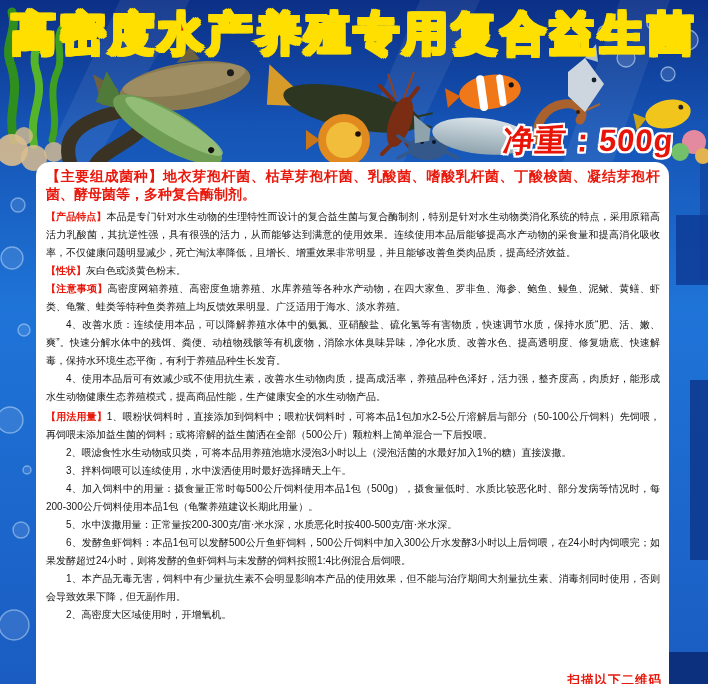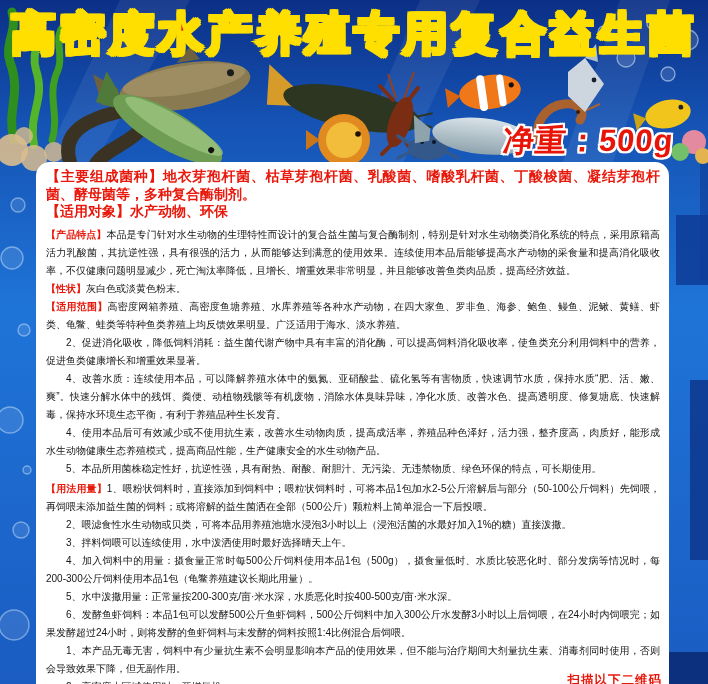--- a/index.html
+++ b/index.html
@@ -198,35 +198,32 @@
   </svg>
 
   <div class="title">高密度水产养殖专用复合益生菌</div>
 
   <div class="net-weight">净重：500g</div>
 
   <div class="panel">
 
     <p class="red-sec"><span class="hd">【主要组成菌种】</span><span>地衣芽孢杆菌、枯草芽孢杆菌、乳酸菌、嗜酸乳杆菌、丁酸梭菌、凝结芽孢杆菌、酵母菌等，多种复合酶制剂。</span></p>
 
-    <p class="red-sec"><span class="hd">【适用对象】</span><span>水产动物、环保</span></p>
 
 
     <div class="gap"></div>
 
     <p class="sec"><span class="hd">【产品特点】</span><span>本品是专门针对水生动物的生理特性而设计的复合益生菌与复合酶制剂，特别是针对水生动物类消化系统的特点，采用原籍高活力乳酸菌，其抗逆性强，具有很强的活力，从而能够达到满意的使用效果。连续使用本品后能够提高水产动物的采食量和提高消化吸收率，不仅健康问题明显减少，死亡淘汰率降低，且增长、增重效果非常明显，并且能够改善鱼类肉品质，提高经济效益。</span></p>
 
     <p class="sec"><span class="hd">【性状】</span><span>灰白色或淡黄色粉末。</span></p>
 
-    <p class="sec"><span class="hd">【适用范围】</span><span>高密度网箱养殖、高密度鱼塘养殖、水库养殖等各种水产动物，在四大家鱼、罗非鱼、海参、鲍鱼、鳗鱼、泥鳅、黄鳝、虾类、龟鳖、蛙类等特种鱼类养殖上均反馈效果明显。广泛适用于海水、淡水养殖。</span></p>
-
-    <p class="item">2、促进消化吸收，降低饲料消耗：益生菌代谢产物中具有丰富的消化酶，可以提高饲料消化吸收率，使鱼类充分利用饲料中的营养，促进鱼类健康增长和增重效果显著。</p>
+    <p class="sec"><span class="hd">【注意事项】</span><span>高密度网箱养殖、高密度鱼塘养殖、水库养殖等各种水产动物，在四大家鱼、罗非鱼、海参、鲍鱼、鳗鱼、泥鳅、黄鳝、虾类、龟鳖、蛙类等特种鱼类养殖上均反馈效果明显。广泛适用于海水、淡水养殖。</span></p>
+
     <p class="item">4、改善水质：连续使用本品，可以降解养殖水体中的氨氮、亚硝酸盐、硫化氢等有害物质，快速调节水质，保持水质“肥、活、嫩、爽”。快速分解水体中的残饵、粪便、动植物残骸等有机废物，消除水体臭味异味，净化水质、改善水色、提高透明度、修复塘底、快速解毒，保持水环境生态平衡，有利于养殖品种生长发育。</p>
     <p class="item">4、使用本品后可有效减少或不使用抗生素，改善水生动物肉质，提高成活率，养殖品种色泽好，活力强，整齐度高，肉质好，能形成水生动物健康生态养殖模式，提高商品性能，生产健康安全的水生动物产品。</p>
-    <p class="item">5、本品所用菌株稳定性好，抗逆性强，具有耐热、耐酸、耐胆汁、无污染、无违禁物质、绿色环保的特点，可长期使用。</p>
 
     <p class="sec sec-space"><span class="hd">【用法用量】</span><span>1、喂粉状饲料时，直接添加到饲料中；喂粒状饲料时，可将本品1包加水2-5公斤溶解后与部分（50-100公斤饲料）先饲喂，再饲喂未添加益生菌的饲料；或将溶解的益生菌洒在全部（500公斤）颗粒料上简单混合一下后投喂。</span></p>
     <p class="item">2、喂滤食性水生动物或贝类，可将本品用养殖池塘水浸泡3小时以上（浸泡活菌的水最好加入1%的糖）直接泼撒。</p>
     <p class="item">3、拌料饲喂可以连续使用，水中泼洒使用时最好选择晴天上午。</p>
     <p class="item">4、加入饲料中的用量：摄食量正常时每500公斤饲料使用本品1包（500g），摄食量低时、水质比较恶化时、部分发病等情况时，每200-300公斤饲料使用本品1包（龟鳖养殖建议长期此用量）。</p>
     <p class="item">5、水中泼撒用量：正常量按200-300克/亩·米水深，水质恶化时按400-500克/亩·米水深。</p>
     <p class="item">6、发酵鱼虾饲料：本品1包可以发酵500公斤鱼虾饲料，500公斤饲料中加入300公斤水发酵3小时以上后饲喂，在24小时内饲喂完；如果发酵超过24小时，则将发酵的鱼虾饲料与未发酵的饲料按照1:4比例混合后饲喂。</p>
 
     <p class="item">1、本产品无毒无害，饲料中有少量抗生素不会明显影响本产品的使用效果，但不能与治疗期间大剂量抗生素、消毒剂同时使用，否则会导致效果下降，但无副作用。</p>
     <p class="item">2、高密度大区域使用时，开增氧机。</p>

